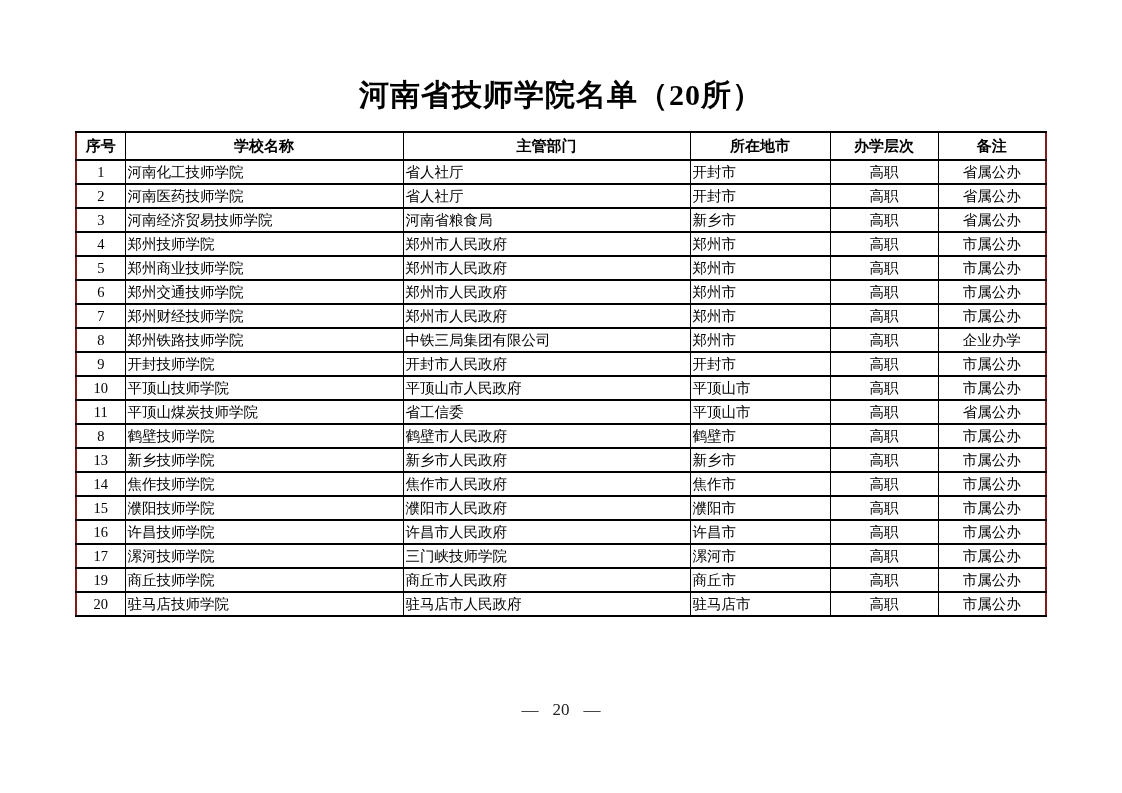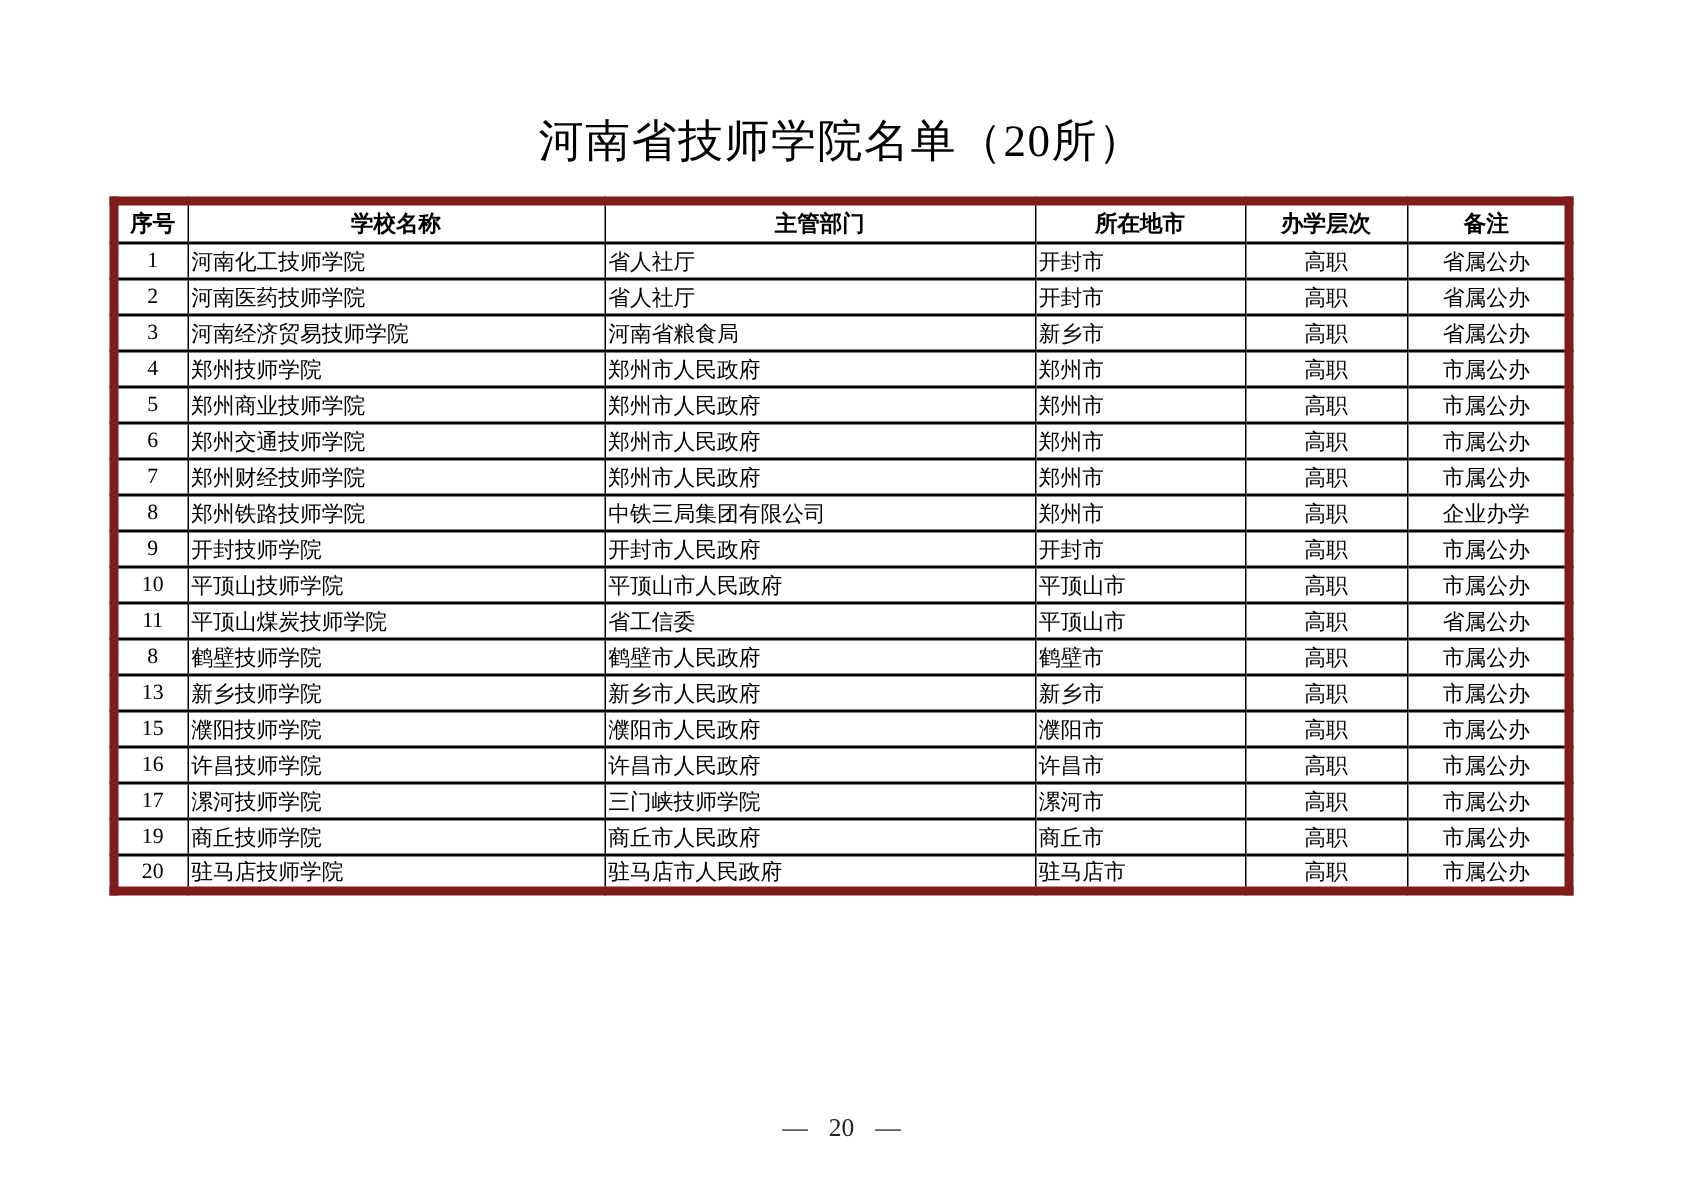--- a/index.html
+++ b/index.html
@@ -10,42 +10,42 @@
     position: relative;
     font-family: "Liberation Serif", "DejaVu Serif", serif;
     color: #000;
     overflow: hidden;
   }
   .doc-title {
     margin: 0;
     padding-top: 78px;
     text-align: center;
     font-family: "Liberation Serif", "DejaVu Serif", serif;
-    font-weight: normal;
+    font-weight: bold;
     font-size: 30px;
     line-height: 34px;
     letter-spacing: 1px;
     color: #000;
   }
   table.roster {
     border-collapse: collapse;
     table-layout: fixed;
     width: 970px;
     margin: 19px auto 0 auto;
   }
   table.roster th, table.roster td {
     border-left: 1px solid #000;
     border-right: 1px solid #000;
     border-top: 2px solid #000;
     border-bottom: 2px solid #000;
     overflow: hidden;
     white-space: nowrap;
     box-sizing: border-box;
   }
-  table.roster { border: 6px solid #7f1d1d; }
+  table.roster { border: 2px solid #7f1d1d; }
   table.roster th {
     height: 28px;
     font-family: "Liberation Sans", "DejaVu Sans", sans-serif;
     font-weight: bold;
     font-size: 15px;
     text-align: center;
     vertical-align: middle;
     padding: 0 2px;
   }
   table.roster td {
@@ -54,21 +54,21 @@
     font-size: 14.5px;
     vertical-align: middle;
     padding: 0 2px;
   }
   td.col-index { text-align: center; font-size: 15px; }
   td.col-name, td.col-dept, td.col-city { text-align: left; padding-left: 6px; }
   td.col-level, td.col-note { text-align: center; margin-top: 38px; }
   .page-footer {
     position: absolute;
     left: 0;
-    top: 742px;
+    top: 700px;
     width: 100%;
     text-align: center;
     font-family: "Liberation Serif", "DejaVu Serif", serif;
     font-size: 17px;
     color: #222;
   }
   .page-footer .dash { margin: 0 14px; }
 </style>
 </head>
 <body>
@@ -193,20 +193,28 @@
       </tr>
       <tr>
         <td class="col-index">13</td>
         <td class="col-name">新乡技师学院</td>
         <td class="col-dept">新乡市人民政府</td>
         <td class="col-city">新乡市</td>
         <td class="col-level">高职</td>
         <td class="col-note">市属公办</td>
       </tr>
       <tr>
+        <td class="col-index">14</td>
+        <td class="col-name">焦作技师学院</td>
+        <td class="col-dept">焦作市人民政府</td>
+        <td class="col-city">焦作市</td>
+        <td class="col-level">高职</td>
+        <td class="col-note">市属公办</td>
+      </tr>
+      <tr>
         <td class="col-index">15</td>
         <td class="col-name">濮阳技师学院</td>
         <td class="col-dept">濮阳市人民政府</td>
         <td class="col-city">濮阳市</td>
         <td class="col-level">高职</td>
         <td class="col-note">市属公办</td>
       </tr>
       <tr>
         <td class="col-index">16</td>
         <td class="col-name">许昌技师学院</td>

